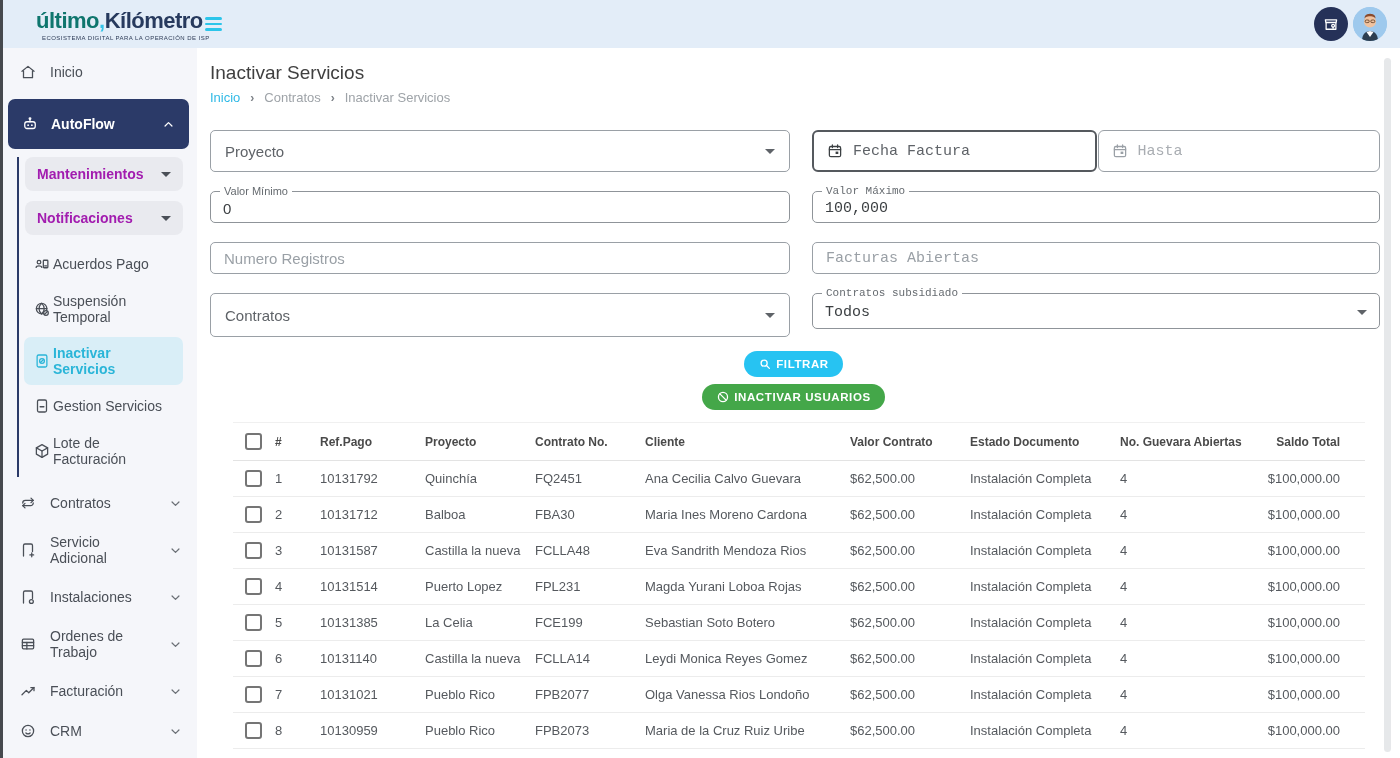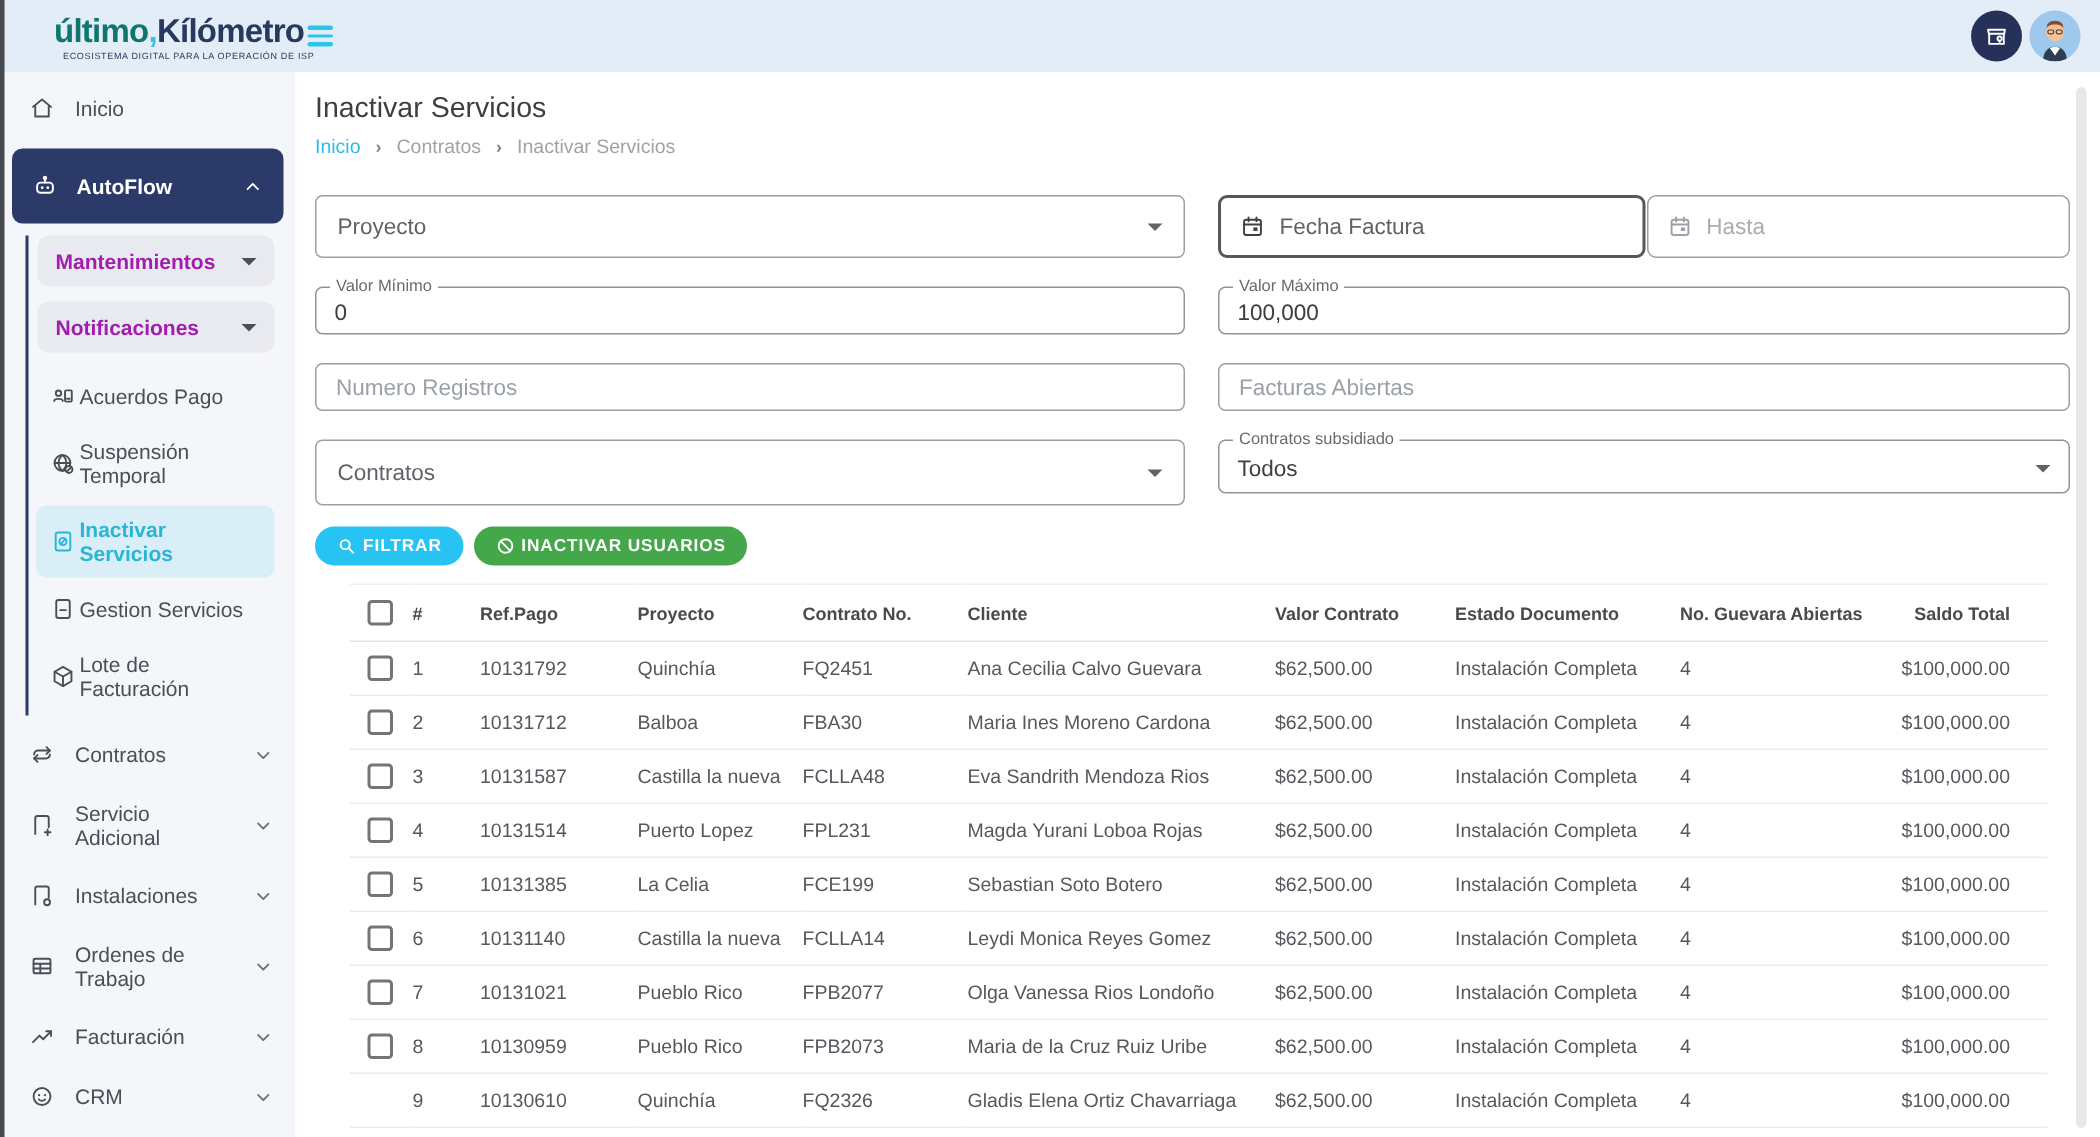--- a/index.html
+++ b/index.html
@@ -57,21 +57,21 @@
 
   
   main { position:absolute; top:48px; left:197px; right:0; bottom:0; padding:8px 20px 0 13px; overflow:hidden; background:#fff; }
   .page-title { font-size:19px; font-weight:500; color:#3f3f3f; margin:6px 0 6px 0; }
   .breadcrumb { font-size:13px; color:#9ea3a8; display:flex; align-items:center; gap:10px; margin-bottom:25px; }
   .breadcrumb .bc-home { color:#2eb9e6; cursor:pointer; }
   .bc-sep { color:#7d8288; font-weight:700; font-size:12px; }
 
   .f-row { display:flex; gap:22px; margin-bottom:19px; }
   .f-left { width:580px; flex:0 0 auto; }
-  .f-right { flex:1; display:flex; gap:1px; }
+  .f-right { flex:1; display:flex; gap:1px;font-family:Liberation Mono, monospace; }
 
   .select-box { height:42px; border:1px solid #9aa0a6; border-radius:5px; display:flex; align-items:center;
     padding:0 14px; color:#5f6368; font-size:15px; cursor:pointer; background:#fff; }
   .select-box .tri { margin-left:auto; }
 
   .date-box { flex:1; height:42px; border-radius:6px; display:flex; align-items:center; gap:9px;
     padding:0 12px; font-size:15px; cursor:text; background:#fff; }
   .date-box.strong { border:2px solid #55595e; color:#5f6368; }
   .date-box.weak { border:1px solid #9aa0a6; color:#a9adb2;align-items:center; }
   .date-box.strong .ic { color:#3c4043; }
@@ -83,21 +83,21 @@
   .outlined input { width:100%; height:100%; border:0; outline:0; padding:2px 12px 0 12px; font-size:15px;
     color:#3c4043; font-family:inherit; background:transparent; }
   .outlined.select-style { height:36px; display:flex; align-items:center; padding:2px 12px 0 12px;
     font-size:15px; color:#3c4043; cursor:pointer; }
   .outlined.select-style .tri { margin-left:auto; }
 
   .plain-input { width:100%; height:32px; border:1px solid #9aa0a6; border-radius:5px; padding:0 13px;
     font-size:15px; color:#3c4043; outline:0; font-family:inherit; }
   .plain-input::placeholder { color:#9aa0a6; }
 
-  .btn-col { display:flex; flex-direction:row; align-items:center; gap:7px; margin:14px 3px 12px 0; }
+  .btn-col { display:flex; flex-direction:column; align-items:center; gap:7px; margin:14px 3px 12px 0; }
   .btn { border:0; border-radius:14px; color:#fff; font-weight:700; font-size:11.5px; letter-spacing:0.6px;
     display:flex; align-items:center; gap:4px; padding:6px 14px; cursor:pointer; font-family:inherit; }
   .btn .ic { color:#fff; }
   .btn-filtrar { background:#27c3f2; }
   .btn-inactivar { background:#44a749; }
 
   table { border-collapse:collapse; margin-left:23px; width:1132px; table-layout:fixed; border-top:1px solid #f0f0f0; }
   thead th { text-align:left; font-size:12px; font-weight:700; color:#4a4a4a; padding:10px 6px 10px 0; border-bottom:1px solid #e3e3e3; }
   tbody td { font-size:13px; color:#55595e; padding:9px 6px 9px 0; border-bottom:1px solid #ececec; height:36px; }
   col.c-cb { width:42px; } col.c-n { width:45px; } col.c-ref { width:105px; } col.c-proy { width:110px; }

